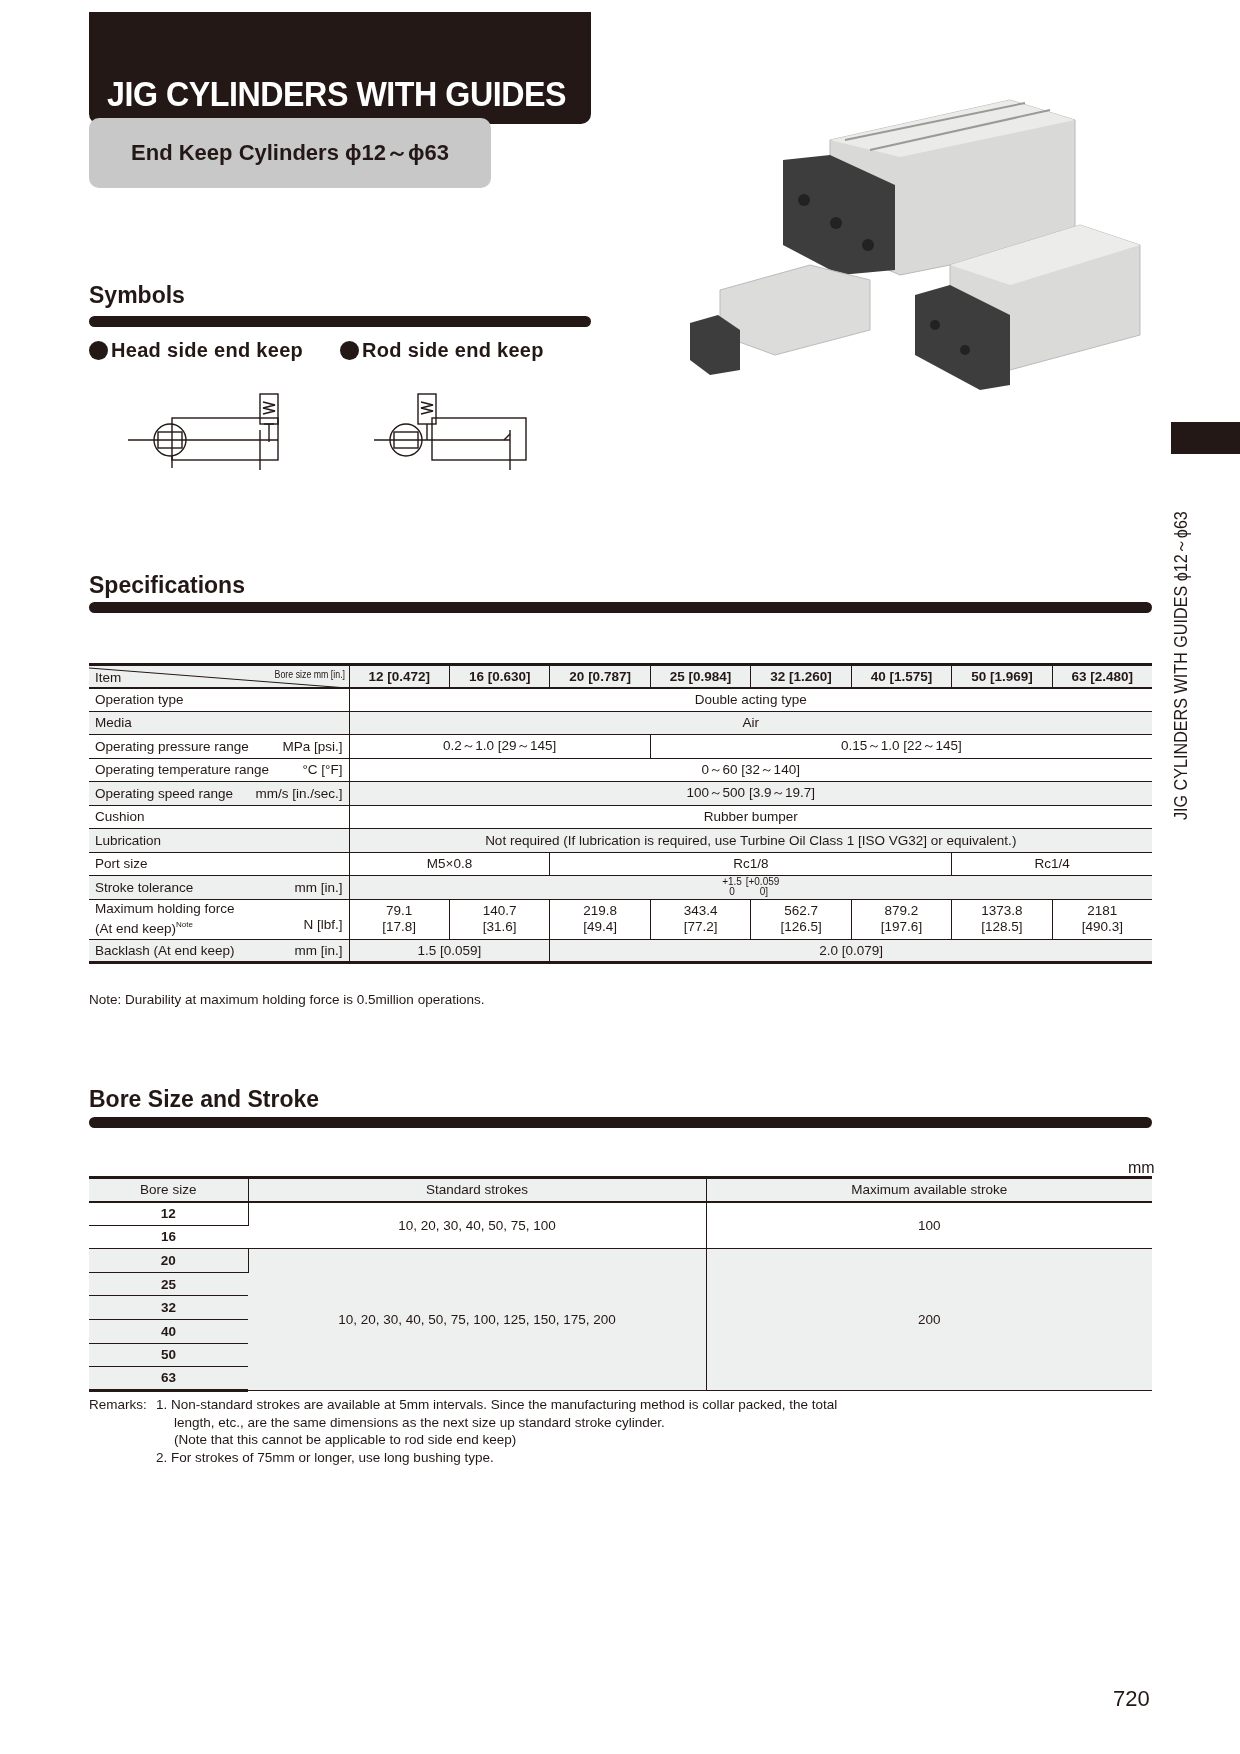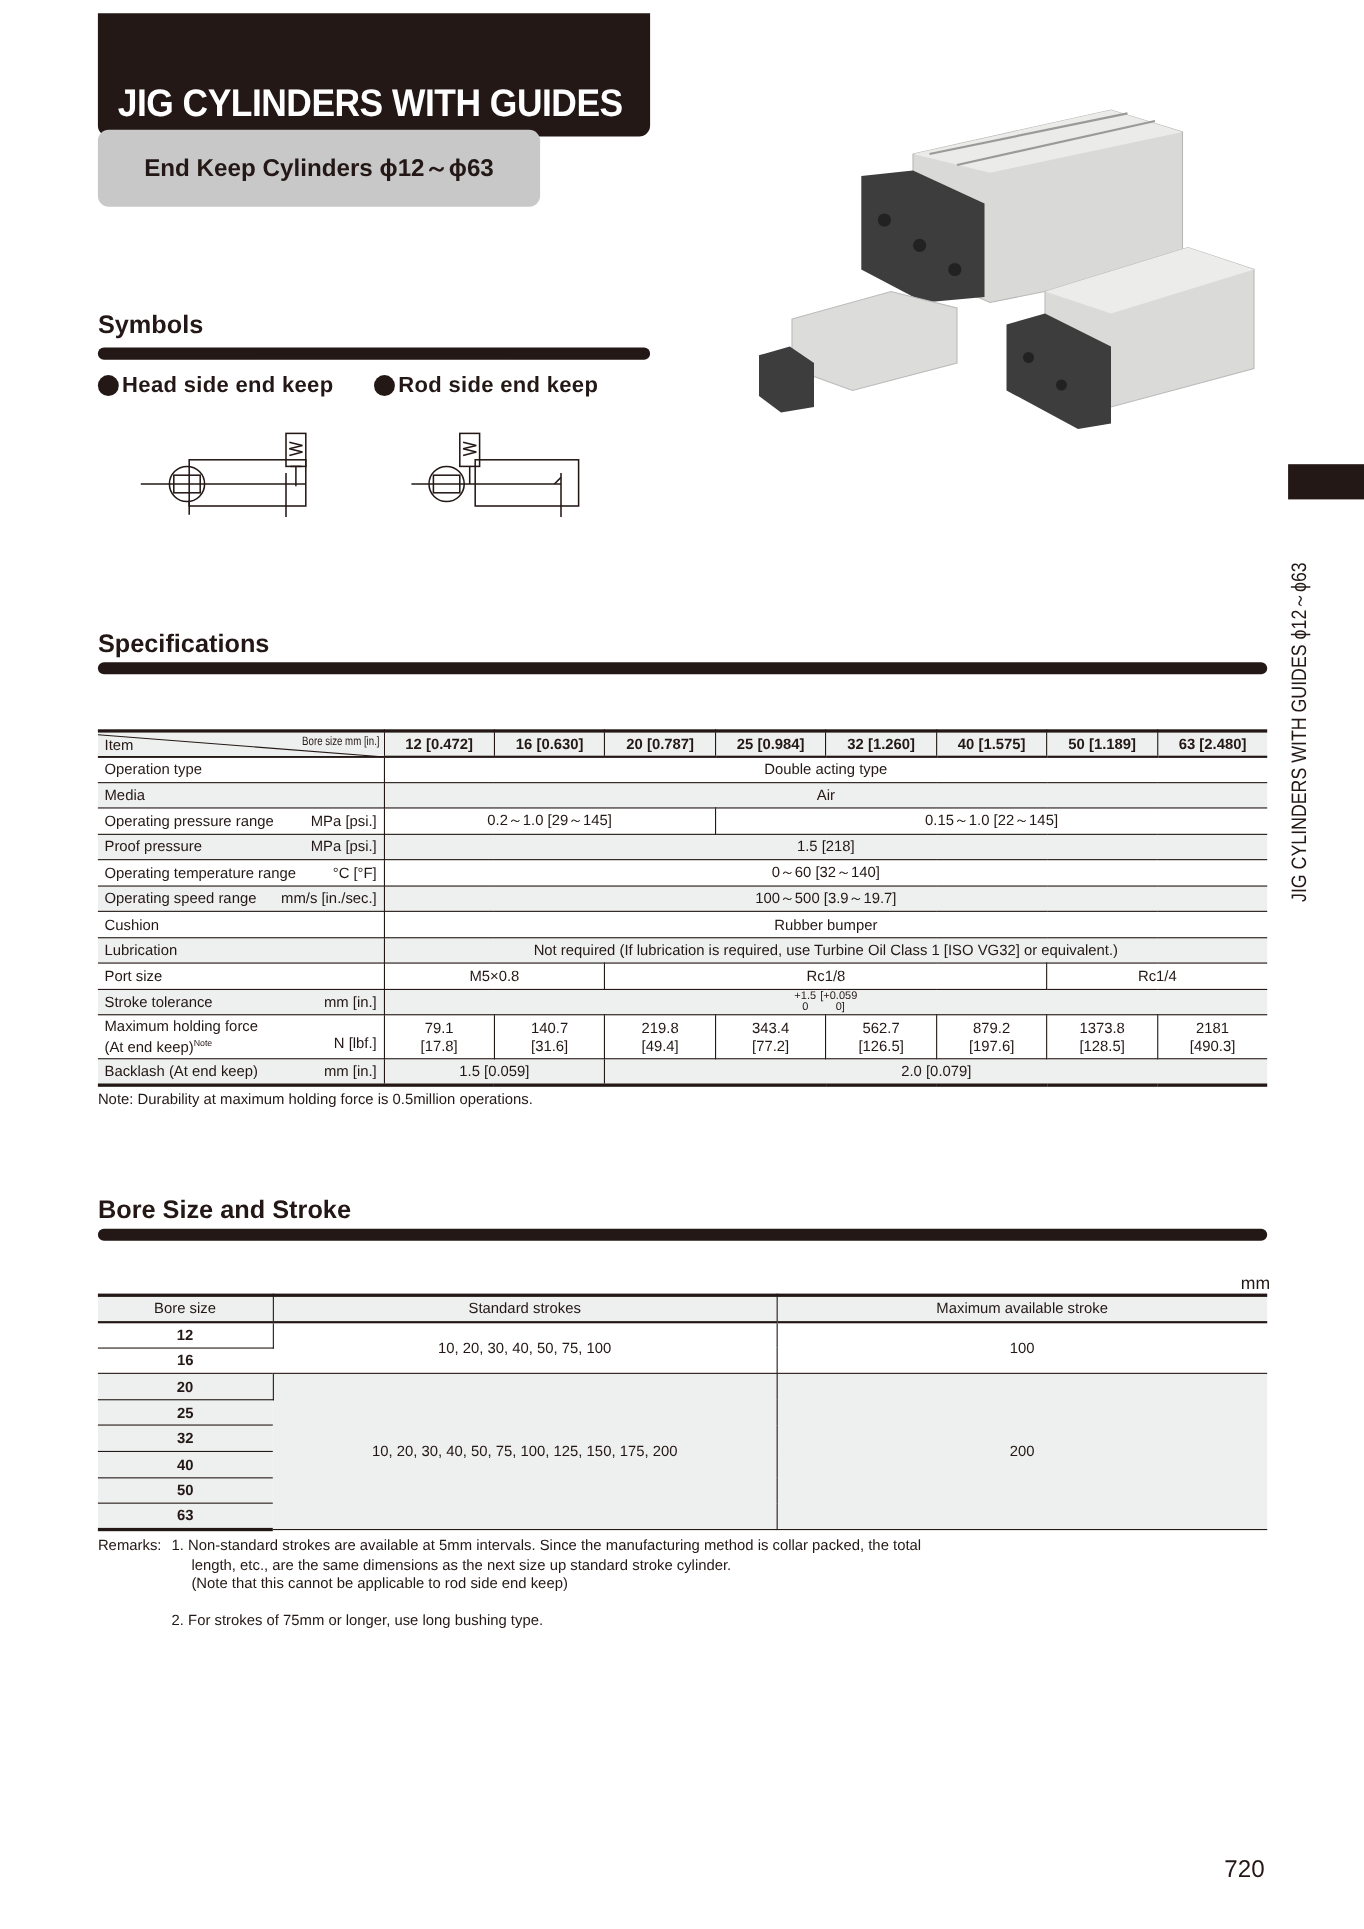--- a/index.html
+++ b/index.html
@@ -145,41 +145,37 @@
           </svg>
         <span class="l" style="font-weight:normal;">Item</span>
         <span class="r" style="font-weight:normal;">Bore size mm [in.]</span>
       </th>
       <th>12 [0.472]</th>
       <th>16 [0.630]</th>
       <th>20 [0.787]</th>
       <th>25 [0.984]</th>
       <th>32 [1.260]</th>
       <th>40 [1.575]</th>
-      <th>50 [1.189]</th>
+      <th>50 [1.969]</th>
       <th>63 [2.480]</th>
     </tr>
   </thead>
   <tbody>
     <tr>
       <td class="item">Operation type</td>
       <td colspan="8">Double acting type</td>
     </tr>
     <tr class="g">
       <td class="item">Media</td>
       <td colspan="8">Air</td>
     </tr>
     <tr>
       <td class="item"><span>Operating pressure range</span><span class="u">MPa [psi.]</span></td>
       <td colspan="3">0.2～1.0 [29～145]</td>
       <td colspan="5">0.15～1.0 [22～145]</td>
-    </tr>
-    <tr class="g">
-      <td class="item"><span>Proof pressure</span><span class="u">MPa [psi.]</span></td>
-      <td colspan="8">1.5 [218]</td>
     </tr>
     <tr>
       <td class="item"><span>Operating temperature range</span><span class="u">°C [°F]</span></td>
       <td colspan="8">0～60 [32～140]</td>
     </tr>
     <tr class="g">
       <td class="item"><span>Operating speed range</span><span class="u">mm/s [in./sec.]</span></td>
       <td colspan="8">100～500 [3.9～19.7]</td>
     </tr>
     <tr>
@@ -272,16 +268,16 @@
   </tbody>
 </table>
 
 <div class="remarks">
   <div class="row">
       <span class="lbl">Remarks:</span>
       <span>1. Non-standard strokes are available at 5mm intervals. Since the manufacturing method is collar packed, the total</span>
     </div>
   <div class="ind">length, etc., are the same dimensions as the next size up standard stroke cylinder.</div>
   <div class="ind">(Note that this cannot be applicable to rod side end keep)</div>
-  <div style="padding-left:67px;margin-top:15px;">2. For strokes of 75mm or longer, use long bushing type.</div>
+  <div style="padding-left:67px;">2. For strokes of 75mm or longer, use long bushing type.</div>
 </div>
 
 <div class="page-num">720</div>
 
 </body></html>

